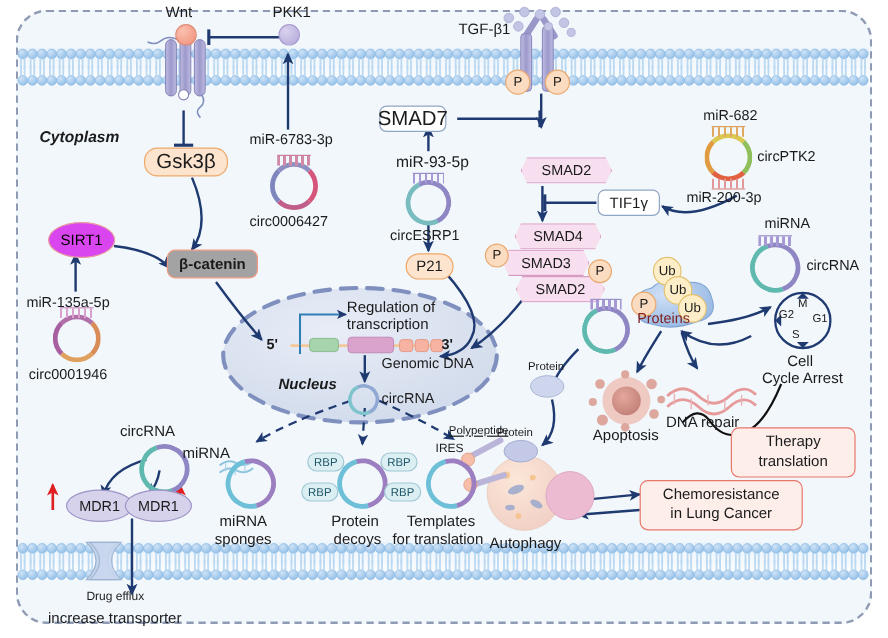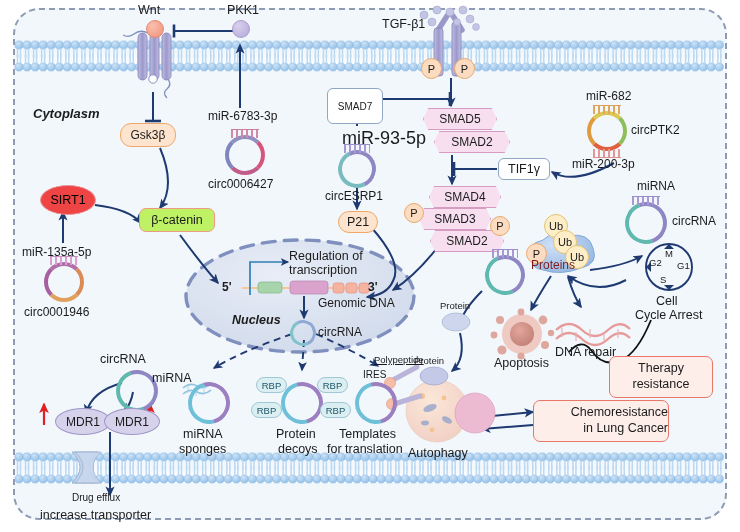--- a/index.html
+++ b/index.html
@@ -6,25 +6,25 @@
   body{font-family:"Liberation Sans","DejaVu Sans",sans-serif;}
   #root{position:relative;width:740px;height:532px;overflow:hidden;background:#ffffff;}
   #cellbox{position:absolute;left:13px;top:8px;width:714px;height:512px;
     border:2px dashed #8f9bb3;border-radius:26px;background:#f2f7fc;box-sizing:border-box;}
   .lbl{position:absolute;color:#1b1b1b;white-space:nowrap;line-height:1.12;}
   .ital{font-style:italic;font-weight:bold;}
   svg.layer{position:absolute;left:0;top:0;width:740px;height:532px;pointer-events:none;}
   .node{position:absolute;display:flex;align-items:center;justify-content:center;
     text-align:center;box-sizing:border-box;white-space:nowrap;}
   .pill-orange{background:#fde4cf;border:1.2px solid #f0a868;border-radius:11px;color:#1b1b1b;}
-  .pill-pink{background:#bef264;border:1.2px solid #ef9b83;border-radius:7px;color:#1b1b1b;}
+  .pill-pink{background:#a3a3a3;border:1.2px solid #ef9b83;border-radius:7px;color:#1b1b1b;font-weight:bold;}
   .box-white{background:#ffffff;border:1.3px solid #8fa6c4;border-radius:6px;color:#1b1b1b;}
   .box-red{background:#fdeeea;border:1.4px solid #e8776a;border-radius:7px;color:#1b1b1b;
     line-height:1.25;display:flex;flex-direction:column;justify-content:center;}
-  .ell-pink{background:#ef4444;border:1.2px solid #e79aa0;border-radius:50%;}
+  .ell-pink{background:#d946ef;border:1.2px solid #e79aa0;border-radius:50%;}
   .ell-purple{background:#d7d2ec;border:1.1px solid #9e96c6;border-radius:50%;color:#1b1b1b;}
   .smad{background:#f7dff0;border:1.1px solid #d79cc4;color:#1b1b1b;
     clip-path:polygon(7% 0,93% 0,100% 50%,93% 100%,7% 100%,0 50%);}
   .pbadge{background:#fbdcc0;border:1px solid #e9a86e;border-radius:50%;
     display:flex;align-items:center;justify-content:center;color:#1b1b1b;}
   .ubadge{background:#fdeec8;border:1px solid #e3c271;border-radius:50%;
     display:flex;align-items:center;justify-content:center;color:#1b1b1b;}
 </style>
 </head>
 <body>
@@ -1346,52 +1346,51 @@
   <div class="node" style="left:146px;top:20px;width:18px;height:18px;border-radius:50%;background:radial-gradient(circle at 33% 30%,#fbc0ae,#ef8f78);border:1px solid #e08a72;"></div>
   <div class="lbl" style="left:138px;top:3px;font-size:12.5px;">Wnt</div>
 
   <div class="node" style="left:232px;top:20px;width:18px;height:18px;border-radius:50%;background:radial-gradient(circle at 33% 30%,#d9d1ee,#b2a7d8);border:1px solid #a99dd0;"></div>
   <div class="lbl" style="left:227px;top:3px;font-size:12.5px;">PKK1</div>
 
   <div class="lbl" style="left:382px;top:17px;font-size:12.5px;">TGF-β1</div>
 
   <div class="lbl ital" style="left:33px;top:107px;font-size:13px;">Cytoplasm</div>
 
-  <div class="node pill-orange" style="left:120px;top:123px;width:56px;height:24px;font-size:12px;">Gsk3β</div>
+  <div class="node pill-orange" style="left:120px;top:123px;width:70px;height:24px;font-size:17px;">Gsk3β</div>
 
   <div class="node pill-pink" style="left:139px;top:208px;width:76px;height:24px;font-size:12.5px;">β-catenin</div>
 
   <div class="node ell-pink" style="left:40px;top:185px;width:56px;height:30px;font-size:12.5px;">SIRT1</div>
 
   <div class="lbl" style="left:22px;top:246px;font-size:12px;">miR-135a-5p</div>
   <div class="node" style="left:44px;top:262px;width:40px;height:40px;border-radius:50%;border:4px solid;
        border-color:#b06fa8 #d98c55 #e0a05e #a85fa0;background:transparent;"></div>
   <div class="node" style="left:50px;top:256px;width:28px;height:9px;background:
        repeating-linear-gradient(90deg,#d9a0cf 0 2px,transparent 2px 5px);border-top:1.6px solid #c98fc0;"></div>
   <div class="lbl" style="left:24px;top:306px;font-size:12px;">circ0001946</div>
 
   <div class="lbl" style="left:208px;top:110px;font-size:12px;">miR-6783-3p</div>
   <div class="node" style="left:225px;top:135px;width:40px;height:40px;border-radius:50%;border:4px solid;
        border-color:#8d8fc0 #d6557a #c05d88 #7f86bd;background:transparent;"></div>
   <div class="node" style="left:231px;top:129px;width:28px;height:9px;background:
        repeating-linear-gradient(90deg,#d08aa8 0 2px,transparent 2px 5px);border-top:1.6px solid #c97f9c;"></div>
   <div class="lbl" style="left:208px;top:178px;font-size:12px;">circ0006427</div>
 
-  <div class="node box-white" style="left:327px;top:88px;width:56px;height:36px;font-size:10px;">SMAD7</div>
-
-  <div class="lbl" style="left:330px;top:128px;font-size:18px;margin-left:12px;">miR-93-5p</div>
+  <div class="node box-white" style="left:316px;top:88px;width:56px;height:22px;font-size:17px;">SMAD7</div>
+
+  <div class="lbl" style="left:330px;top:128px;font-size:13px;">miR-93-5p</div>
   <div class="node" style="left:338px;top:150px;width:38px;height:38px;border-radius:50%;border:4px solid;
        border-color:#8f86c4 #8f86c4 #79bcc0 #79bcc0;transform:rotate(18deg);background:transparent;"></div>
   <div class="node" style="left:344px;top:144px;width:26px;height:9px;background:
        repeating-linear-gradient(90deg,#a79ad4 0 2px,transparent 2px 5px);border-top:1.6px solid #9b8fcb;"></div>
   <div class="lbl" style="left:325px;top:190px;font-size:12px;">circESRP1</div>
 
   <div class="node pill-orange" style="left:338px;top:211px;width:40px;height:22px;font-size:12.5px;border-radius:11px;">P21</div>
 
-  <div class="node smad" style="left:423px;top:108px;width:74px;height:22px;font-size:12px;">SMAD5</div>
   <div class="node smad" style="left:434px;top:131px;width:76px;height:22px;font-size:12px;">SMAD2</div>
 
   <div class="node box-white" style="left:498px;top:158px;width:52px;height:22px;font-size:12.5px;">TIF1γ</div>
 
   <div class="node smad" style="left:429px;top:186px;width:72px;height:22px;font-size:12px;">SMAD4</div>
   <div class="node smad" style="left:419px;top:208px;width:72px;height:22px;font-size:12px;">SMAD3</div>
   <div class="node smad" style="left:430px;top:230px;width:74px;height:22px;font-size:12px;">SMAD2</div>
   <div class="pbadge" style="position:absolute;left:404px;top:203px;width:18px;height:18px;font-size:11px;">P</div>
   <div class="pbadge" style="position:absolute;left:490px;top:216px;width:18px;height:18px;font-size:11px;">P</div>
 
@@ -1431,24 +1430,24 @@
   <div class="lbl" style="left:660px;top:275px;font-size:9.5px;">S</div>
   <div class="lbl" style="left:649px;top:258px;font-size:9.5px;">G2</div>
   <div class="lbl" style="left:656px;top:294px;font-size:12.5px;text-align:right;">Cell</div>
   <div class="lbl" style="left:635px;top:308px;font-size:12.5px;">Cycle Arrest</div>
 
   <div class="lbl" style="left:494px;top:356px;font-size:12.5px;">Apoptosis</div>
   <div class="lbl" style="left:555px;top:345px;font-size:12.5px;">DNA repair</div>
 
   <div class="box-red" style="position:absolute;left:609px;top:356px;width:102px;height:40px;font-size:12.5px;text-align:center;">
     <span>Therapy</span>
-    <span>resistance</span>
+    <span>translation</span>
   </div>
 
-  <div class="box-red" style="position:absolute;left:533px;top:400px;width:134px;height:40px;font-size:12.5px;text-align:right;">
+  <div class="box-red" style="position:absolute;left:533px;top:400px;width:134px;height:40px;font-size:12.5px;text-align:center;">
     <span>Chemoresistance</span>
     <span>in Lung Cancer</span>
   </div>
 
   <div class="lbl" style="left:440px;top:301px;font-size:9.5px;">Protein</div>
   <div class="lbl" style="left:414px;top:356px;font-size:9.5px;">Protein</div>
   <div class="lbl" style="left:408px;top:446px;font-size:12.5px;">Autophagy</div>
 
   <div class="lbl" style="left:289px;top:249px;font-size:12.5px;">Regulation of</div>
   <div class="lbl" style="left:289px;top:263px;font-size:12.5px;">transcription</div>

